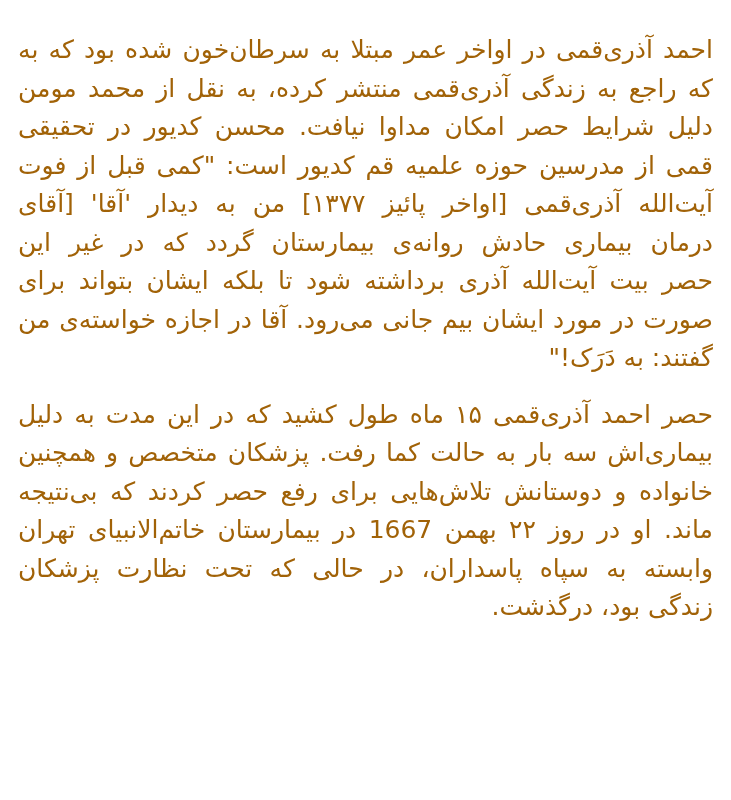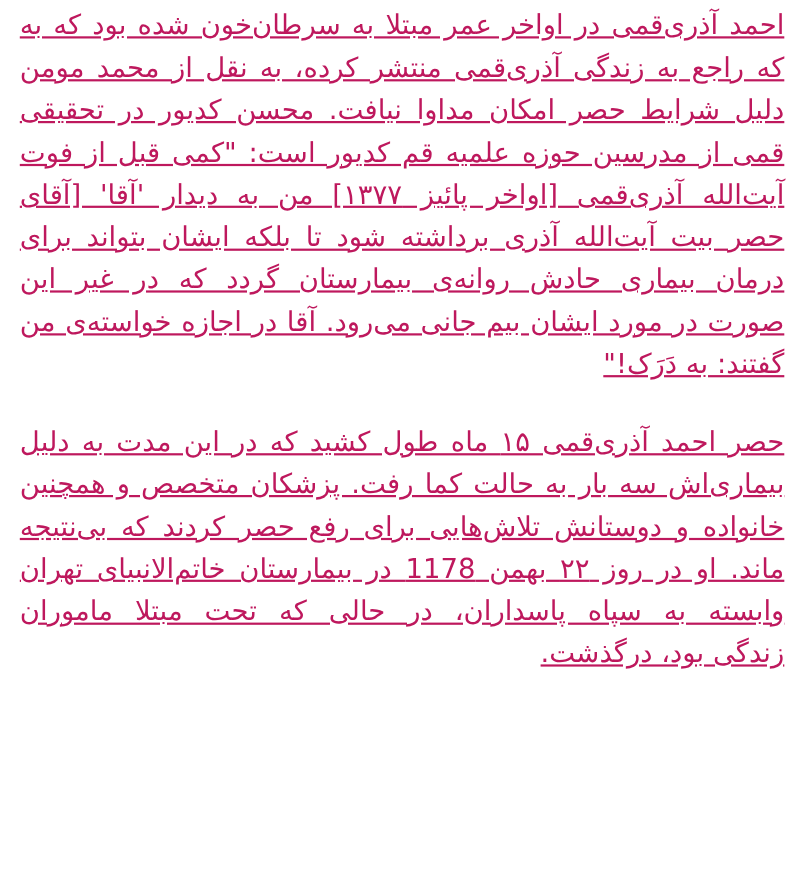--- a/index.html
+++ b/index.html
@@ -10,61 +10,60 @@
     body {
       width: 731px;
       height: 800px;
       overflow: hidden;
       position: relative;
     }
     .doc {
       position: absolute;
       left: 18px;
       right: 18px;
-      top: 4px;
+      top: 31px;
       direction: rtl;
       text-align: right;
       font-family: "DejaVu Sans", sans-serif;
-      color: #be185d;
-      text-decoration: underline;
+      color: #a16207;
     }
     .para {
       margin: 0;
     }
     .line {
       display: block;
       font-size: 25px;
       line-height: 38.5px;
       white-space: nowrap;
       text-align: justify;
       text-align-last: justify;
     }
     .line.last {
       text-align-last: right;
     }
     .para + .para {
-      margin-top: 32px;
+      margin-top: 18px;
     }
   </style>
 </head>
 <body>
 
 <div class="doc">
   <p class="para">
     <span class="line">احمد آذری‌قمی در اواخر عمر مبتلا به سرطان‌خون شده بود که به</span>
     <span class="line">که راجع به زندگی آذری‌قمی منتشر کرده، به نقل از محمد مومن</span>
     <span class="line">دلیل شرایط حصر امکان مداوا نیافت. محسن کدیور در تحقیقی</span>
     <span class="line">قمی از مدرسین حوزه علمیه قم کدیور است: "کمی قبل از فوت</span>
     <span class="line">آیت‌الله آذری‌قمی [اواخر پائیز ۱۳۷۷] من به دیدار 'آقا' [آقای</span>
+    <span class="line">درمان بیماری حادش روانه‌ی بیمارستان گردد که در غیر این</span>
     <span class="line">حصر بیت آیت‌الله آذری برداشته شود تا بلکه ایشان بتواند برای</span>
-    <span class="line">درمان بیماری حادش روانه‌ی بیمارستان گردد که در غیر این</span>
     <span class="line">صورت در مورد ایشان بیم جانی می‌رود. آقا در اجازه خواسته‌ی من</span>
     <span class="line last">گفتند: به دَرَک!"</span>
   </p>
   <p class="para">
     <span class="line">حصر احمد آذری‌قمی ۱۵ ماه طول کشید که در این مدت به دلیل</span>
     <span class="line">بیماری‌اش سه بار به حالت کما رفت. پزشکان متخصص و همچنین</span>
     <span class="line">خانواده و دوستانش تلاش‌هایی برای رفع حصر کردند که بی‌نتیجه</span>
-    <span class="line">ماند. او در روز ۲۲ بهمن 1178 در بیمارستان خاتم‌الانبیای تهران</span>
-    <span class="line">وابسته به سپاه پاسداران، در حالی که تحت مبتلا ماموران</span>
+    <span class="line">ماند. او در روز ۲۲ بهمن 1667 در بیمارستان خاتم‌الانبیای تهران</span>
+    <span class="line">وابسته به سپاه پاسداران، در حالی که تحت نظارت پزشکان</span>
     <span class="line last">زندگی بود، درگذشت.</span>
   </p>
 </div>
 
 </body></html>

